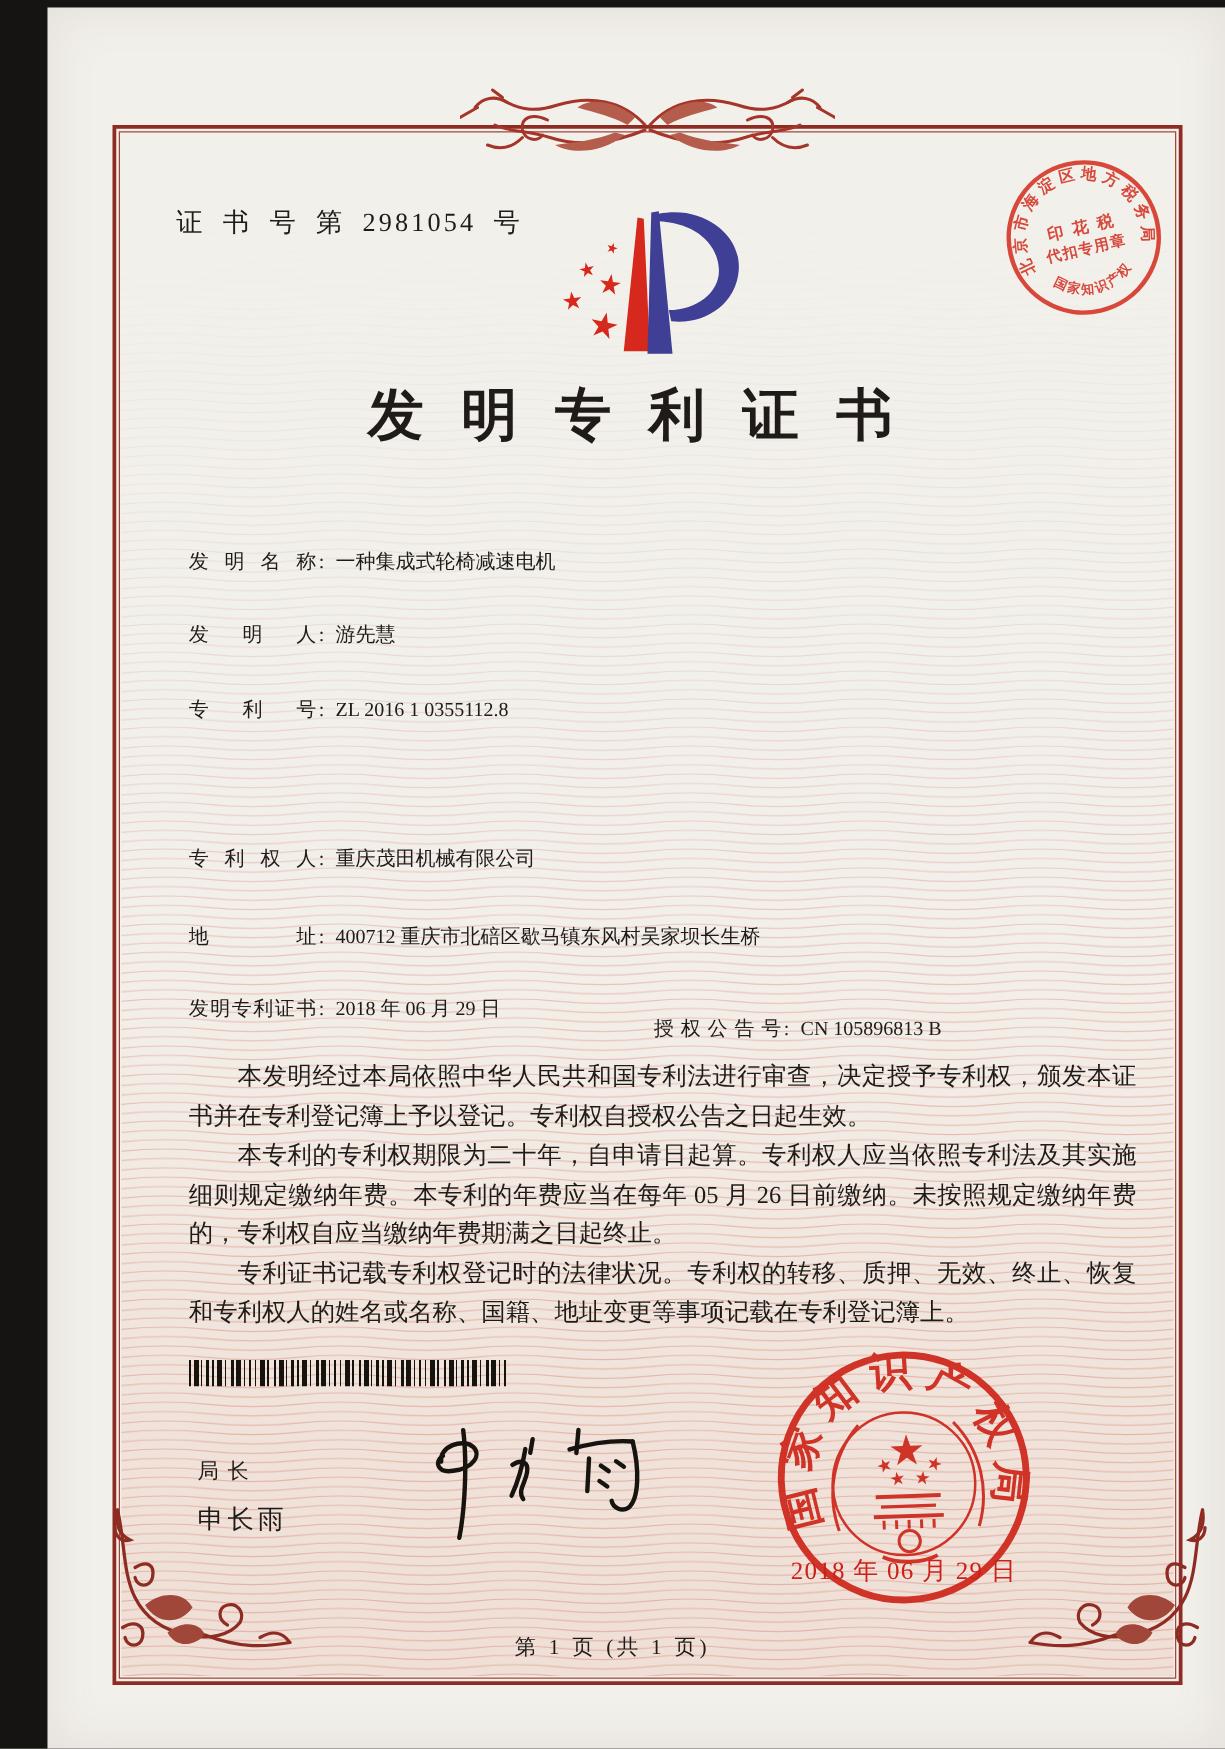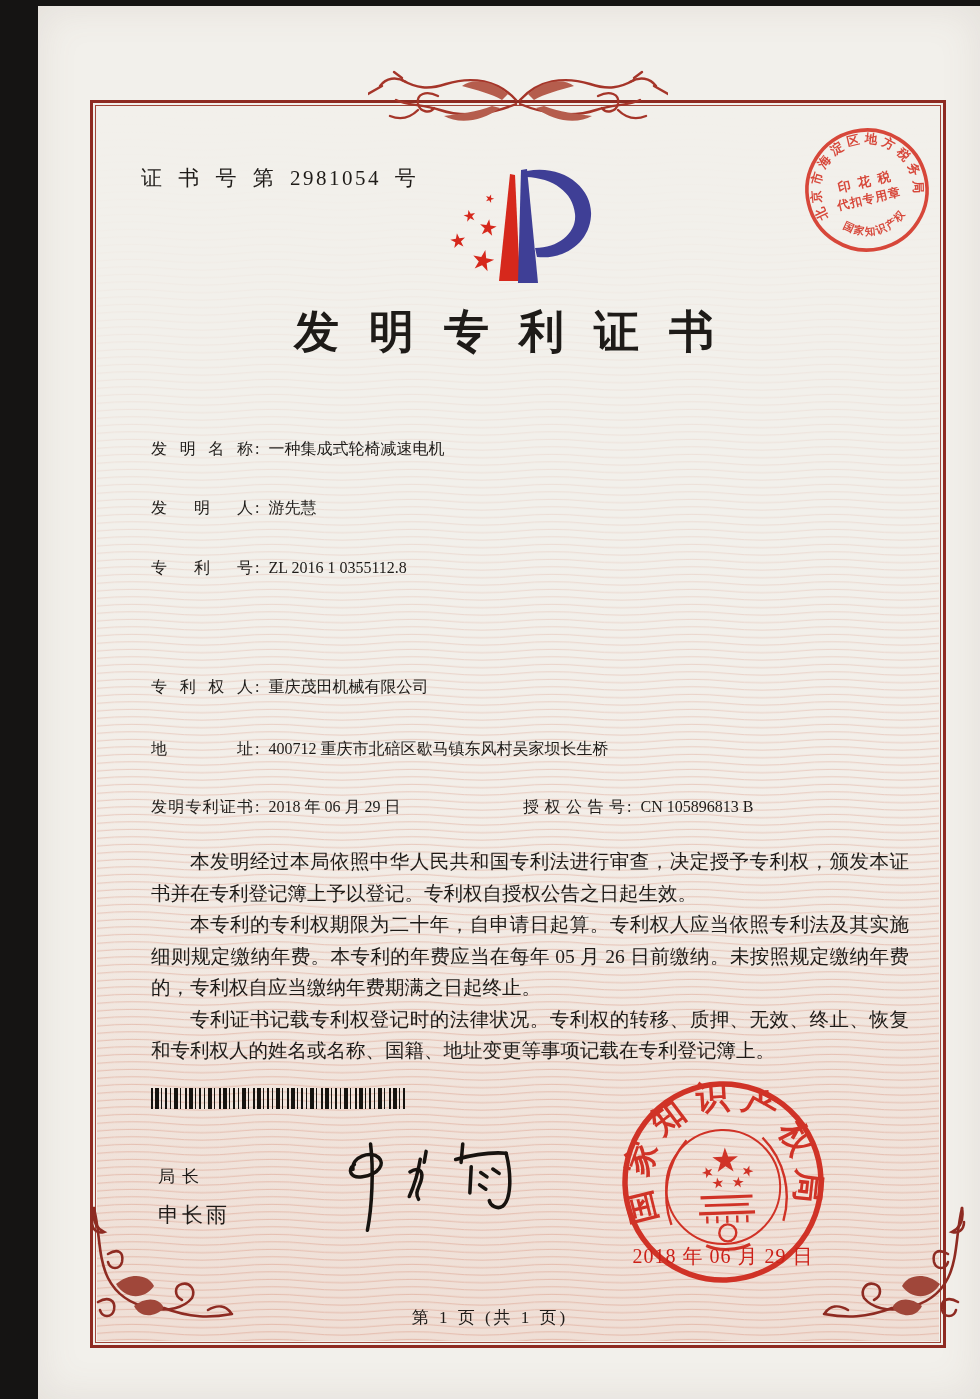--- a/index.html
+++ b/index.html
@@ -25,21 +25,21 @@
 
   .abs { position:absolute; }
   .cert-number { left:103px; top:158px; font-size:21px; letter-spacing:2.5px;
                  word-spacing:6px; z-index:5; }
   .title { left:52px; top:296px; width:828px; text-align:center; font-size:45px;
            font-weight:bold; letter-spacing:30px; text-indent:30px; z-index:5; }
 
   .field { left:113px; font-size:16px; white-space:nowrap; z-index:5; }
   .flabel { display:inline-block; width:102px; text-align:justify; text-align-last:justify; }
   .fcolon { display:inline-block; margin:0 9px 0 2px; }
-  .field2 { position:absolute; left:372px; top:0; white-space:nowrap; }
+  .field2 { position:absolute; left:372px; top:16px; white-space:nowrap; }
 
   .paras { left:113px; top:840px; width:758px; z-index:5; }
   .paras p { font-size:19.5px; line-height:31.5px; text-indent:2em; text-align:justify; }
 
   .barcode { left:113px; top:1082px; width:255px; height:21px; z-index:5;
     background:repeating-linear-gradient(90deg,
       #16130f 0 2px, transparent 2px 4px, #16130f 4px 8px, transparent 8px 10px,
       #16130f 10px 11px, transparent 11px 14px, #16130f 14px 16px, transparent 16px 19px,
       #16130f 19px 20px, transparent 20px 23px, #16130f 23px 27px, transparent 27px 29px,
       #16130f 29px 30px, transparent 30px 34px); }

